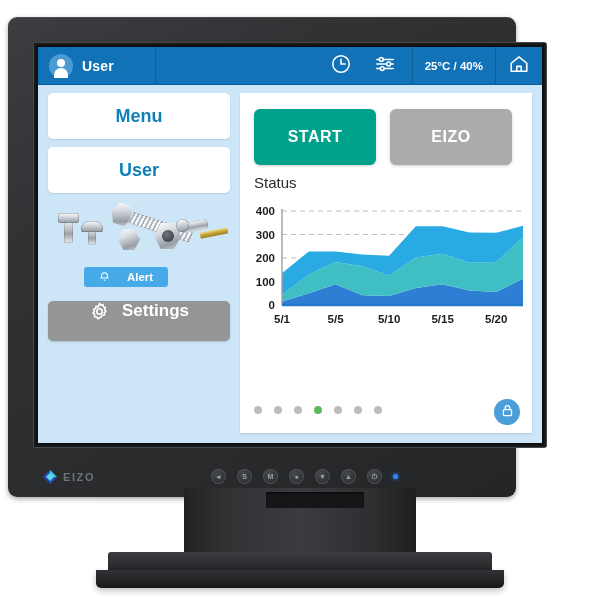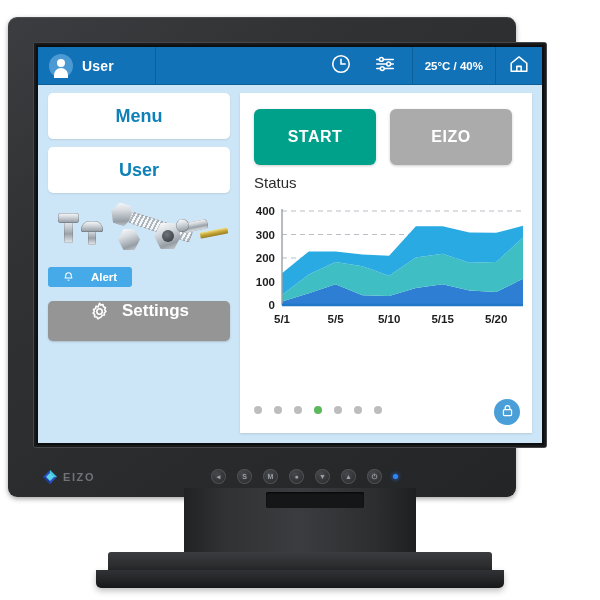--- a/index.html
+++ b/index.html
@@ -106,21 +106,21 @@
   }
   .brass{
     position:absolute;border-radius:1px;
     background:linear-gradient(180deg,#efe08a 0%,#c9a93a 45%,#9a7e22 100%);
   }
 
   .chips{display:flex;gap:10px;margin-bottom:14px;}
   .chip{
     height:20px;border-radius:3px;display:flex;align-items:center;
     justify-content:center;gap:17px;color:#fff;font-size:11.5px;font-weight:bold;
-    padding:0 10px;box-sizing:border-box;
+    padding:0 10px;box-sizing:border-box;margin-left:36px;
   }
   .chip.alert{background:#46a9e8;width:84px;}
   .chip.search{background:#7cc25d;width:86px;}
 
   .settings-btn{
     height:40px;border-radius:5px;background:#959595;
     display:flex;justify-content:center;gap:12px;
     color:#fff;font-size:17px;font-weight:bold;
     box-shadow:0 1px 2px rgba(0,0,0,.18);
   }

